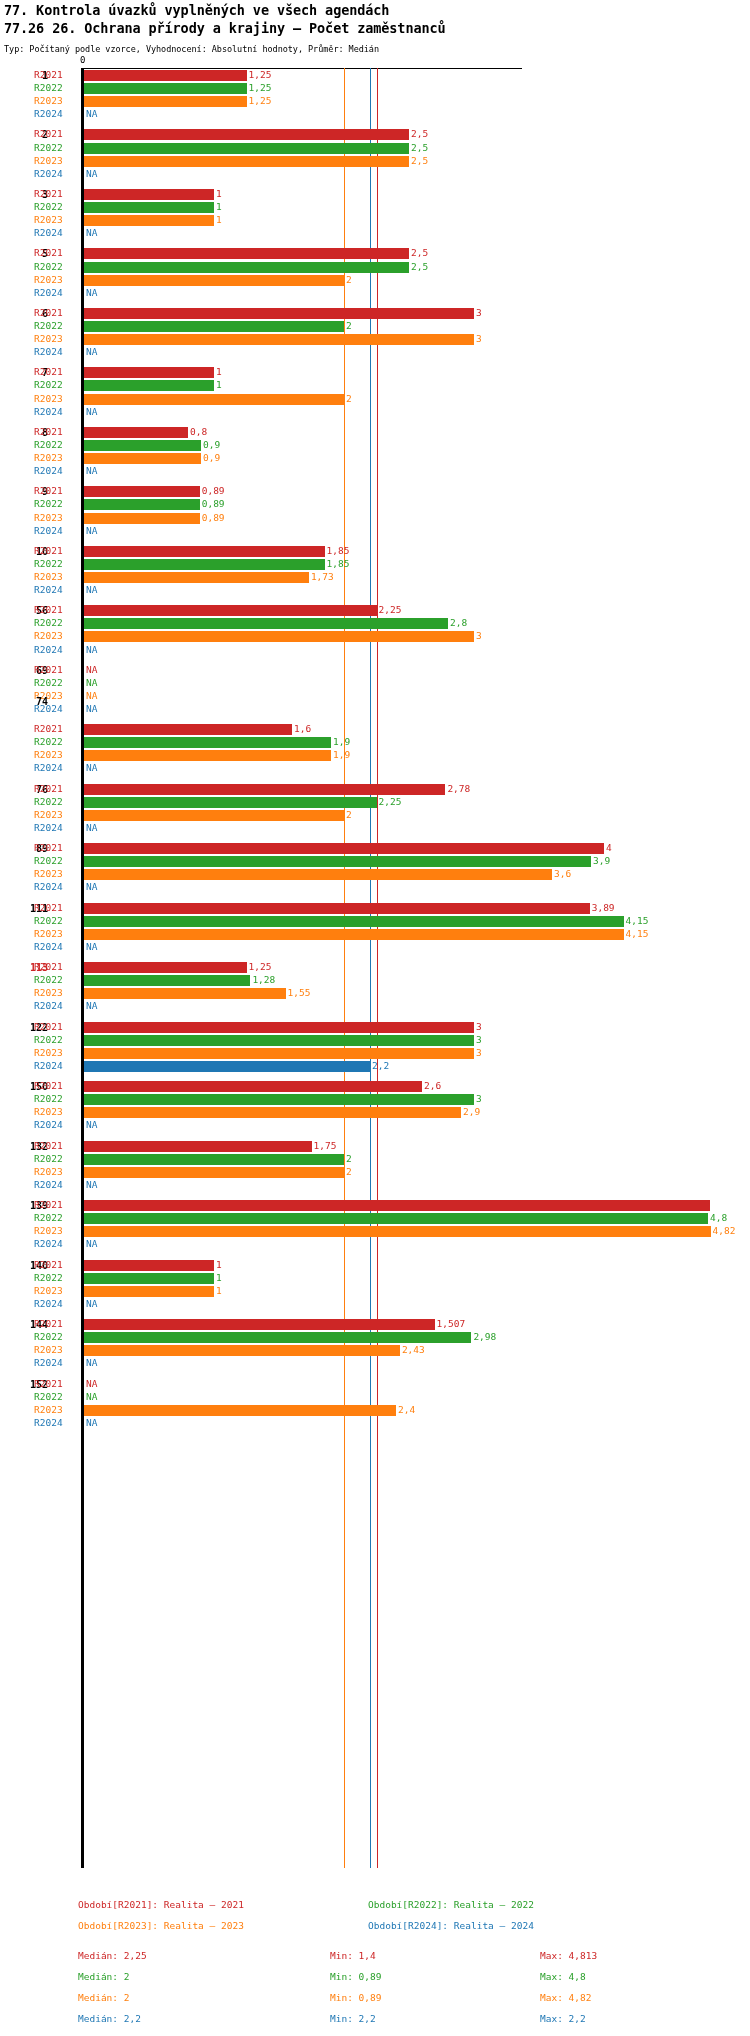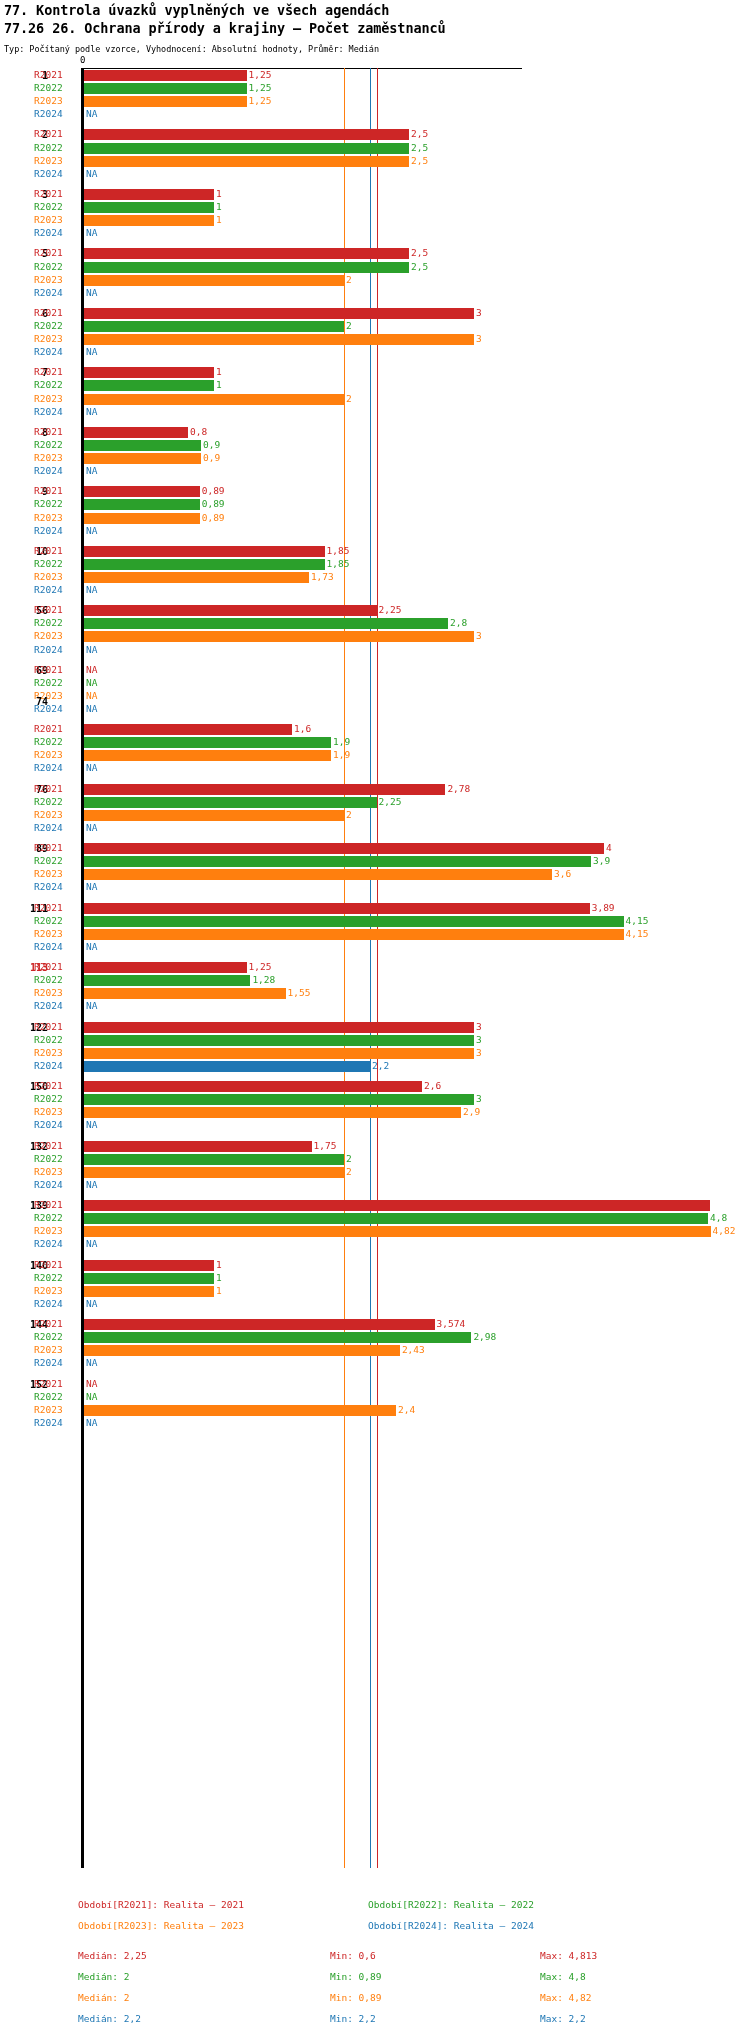--- a/index.html
+++ b/index.html
@@ -510,21 +510,21 @@
           <div class="bar-val" style="left: 216px; color: rgb(255, 127, 14);">1</div>
         </div>
         <div class="srow" style="top: 1242.81px;">
           <div class="srow-label" style="color: rgb(31, 119, 180);">R2024</div>
           <div class="na-val" style="color: rgb(31, 119, 180);">NA</div>
         </div>
         <div class="grp-label" style="top: 1264.08px; color: rgb(0, 0, 0);">144</div>
         <div class="srow" style="top: 1263.08px;">
           <div class="srow-label" style="color: rgb(205, 38, 38);">R2021</div>
           <div class="bar" style="width: 350.61px; background: rgb(205, 38, 38);"></div>
-          <div class="bar-val" style="left: 436.61px; color: rgb(205, 38, 38);">3,574</div>
+          <div class="bar-val" style="left: 436.61px; color: rgb(205, 38, 38);">1,507</div>
         </div>
         <div class="srow" style="top: 1276.15px;">
           <div class="srow-label" style="color: rgb(43, 160, 43);">R2022</div>
           <div class="bar" style="width: 387.4px; background: rgb(43, 160, 43);"></div>
           <div class="bar-val" style="left: 473.4px; color: rgb(43, 160, 43);">2,98</div>
         </div>
         <div class="srow" style="top: 1289.22px;">
           <div class="srow-label" style="color: rgb(255, 127, 14);">R2023</div>
           <div class="bar" style="width: 315.9px; background: rgb(255, 127, 14);"></div>
           <div class="bar-val" style="left: 401.9px; color: rgb(255, 127, 14);">2,43</div>
@@ -555,21 +555,21 @@
   </div>
 
   <div id="legend">
       <div class="leg-item" style="left: 78px; top: 0px; color: rgb(205, 38, 38);">Období[R2021]: Realita – 2021</div>
       <div class="leg-item" style="left: 368px; top: 0px; color: rgb(43, 160, 43);">Období[R2022]: Realita – 2022</div>
       <div class="leg-item" style="left: 78px; top: 21px; color: rgb(255, 127, 14);">Období[R2023]: Realita – 2023</div>
       <div class="leg-item" style="left: 368px; top: 21px; color: rgb(31, 119, 180);">Období[R2024]: Realita – 2024</div>
     </div>
   <div id="stats">
       <div class="stat-item" style="left: 78px; top: 0px; color: rgb(205, 38, 38);">Medián: 2,25</div>
-      <div class="stat-item" style="left: 330px; top: 0px; color: rgb(205, 38, 38);">Min: 0,6</div>
+      <div class="stat-item" style="left: 330px; top: 0px; color: rgb(205, 38, 38);">Min: 1,4</div>
       <div class="stat-item" style="left: 540px; top: 0px; color: rgb(205, 38, 38);">Max: 4,813</div>
       <div class="stat-item" style="left: 78px; top: 21px; color: rgb(43, 160, 43);">Medián: 2</div>
       <div class="stat-item" style="left: 330px; top: 21px; color: rgb(43, 160, 43);">Min: 0,89</div>
       <div class="stat-item" style="left: 540px; top: 21px; color: rgb(43, 160, 43);">Max: 4,8</div>
       <div class="stat-item" style="left: 78px; top: 42px; color: rgb(255, 127, 14);">Medián: 2</div>
       <div class="stat-item" style="left: 330px; top: 42px; color: rgb(255, 127, 14);">Min: 0,89</div>
       <div class="stat-item" style="left: 540px; top: 42px; color: rgb(255, 127, 14);">Max: 4,82</div>
       <div class="stat-item" style="left: 78px; top: 63px; color: rgb(31, 119, 180);">Medián: 2,2</div>
       <div class="stat-item" style="left: 330px; top: 63px; color: rgb(31, 119, 180);">Min: 2,2</div>
       <div class="stat-item" style="left: 540px; top: 63px; color: rgb(31, 119, 180);">Max: 2,2</div>

